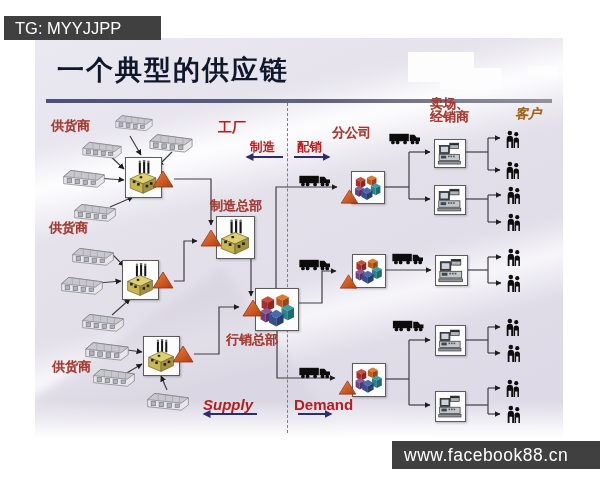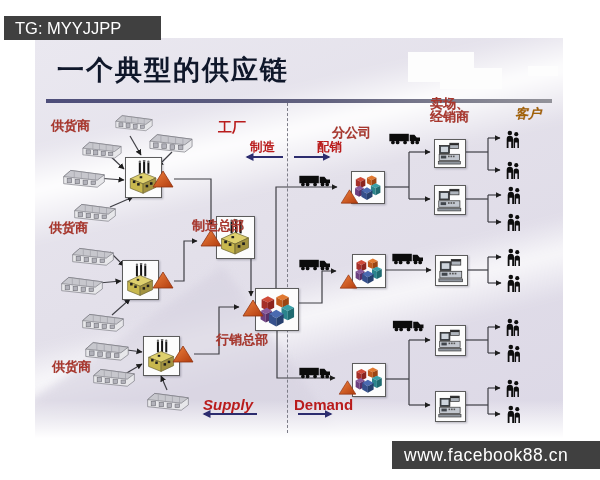--- a/index.html
+++ b/index.html
@@ -216,29 +216,29 @@
 
 <div class="rule"></div>
 <div class="divider"></div>
 
 <div class="lbl title">一个典型的供应链</div>
 <div class="lbl lbl-red" style="left:51px;top:117px;">供货商</div>
 <div class="lbl lbl-red" style="left:49px;top:219px;">供货商</div>
 <div class="lbl lbl-red" style="left:52px;top:358px;">供货商</div>
 <div class="lbl lbl-navy" style="left:218px;top:119px;font-size:14px;">工厂</div>
 <div class="lbl lbl-navy" style="left:250px;top:139px;font-size:12.5px;">制造</div>
-<div class="lbl lbl-navy" style="left:297px;top:139px;font-size:12.5px;margin-left:20px;">配销</div>
+<div class="lbl lbl-navy" style="left:297px;top:139px;font-size:12.5px;">配销</div>
 <div class="lbl lbl-red" style="left:332px;top:113px;margin-top:11px;">分公司</div>
 <div class="lbl lbl-red retail" style="left:430px;top:97px;">
   <div>卖场、</div>
   <div>经销商</div>
 </div>
 <div class="lbl lbl-red" style="left:515px;top:105px;color:#a16207;font-style:italic;">客户</div>
-<div class="lbl lbl-red" style="left:192px;top:197px;margin-top:20px;">制造总部</div>
-<div class="lbl lbl-red" style="left:216px;top:331px;font-family:Liberation Mono, monospace;">行销总部</div>
+<div class="lbl lbl-red" style="left:210px;top:197px;">制造总部</div>
+<div class="lbl lbl-red" style="left:226px;top:331px;font-family:Liberation Mono, monospace;">行销总部</div>
 <div class="lbl lbl-navy" style="left:203px;top:396px;font-size:15px;font-style:italic;">Supply</div>
 <div class="lbl lbl-navy" style="left:294px;top:396px;font-size:15px;">Demand</div>
 
 <div class="icon" style="left:115px;top:111px;width:38px;height:22px;">
     <svg viewBox="0 0 48 26">
       <use href="#sym-warehouse"></use>
     </svg>
   </div>
 <div class="icon" style="left:149px;top:130px;width:44px;height:24px;">
     <svg viewBox="0 0 48 26">

